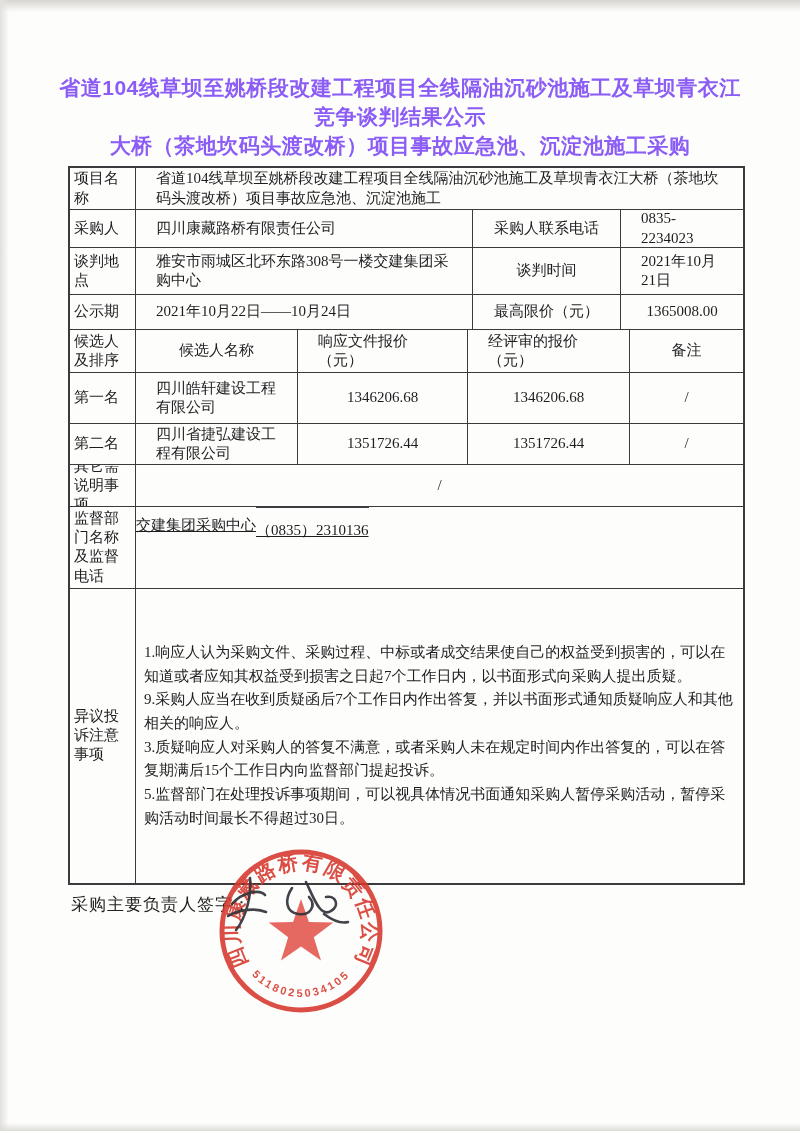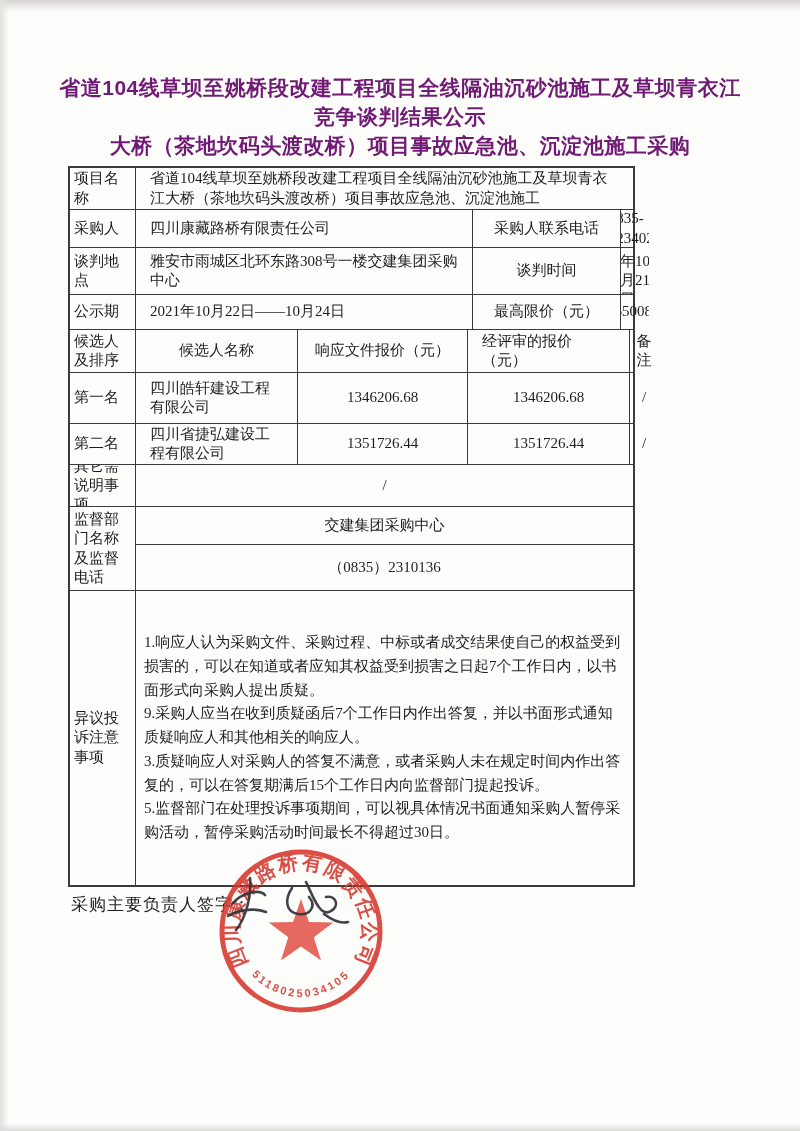--- a/index.html
+++ b/index.html
@@ -13,42 +13,42 @@
     background:linear-gradient(#d7d5d1,rgba(255,255,255,0));}
   .edge-left{position:absolute;top:0;bottom:0;left:0;width:9px;
     background:linear-gradient(90deg,#e3e1dd,rgba(255,255,255,0));}
   .edge-bottom{position:absolute;bottom:0;left:0;right:0;height:8px;
     background:linear-gradient(rgba(255,255,255,0),#dedcd8);}
 
   .doc-title{
     position:absolute; top:74px; left:50px; width:700px;
     text-align:center; font-family:"Liberation Sans", sans-serif;
     font-weight:bold; font-size:21px; line-height:1.37; letter-spacing:.5px;
-    color:#701a75;
+    color:#8b5cf6;
   }
 
   .tbl{
-    position:absolute; left:68px; top:166px; width:567px;
+    position:absolute; left:68px; top:166px; width:677px;
     border:2px solid #3b3b3d; font-size:15px; line-height:1.28;
   }
   .row{ display:grid; border-top:1px solid #3b3b3d; }
   .row:first-child{ border-top:none; }
   .g2 { grid-template-columns:65px 1fr; }
   .g4 { grid-template-columns:65px 337px 148px 1fr; }
   .g5 { grid-template-columns:65px 162px 170px 162px 1fr; }
   .c{
-    border-left:1px solid #3b3b3d; padding:2px 14px;
+    border-left:1px solid #3b3b3d; padding:2px 20px;
     display:flex; align-items:center; overflow:hidden;
   }
   .c:first-child{ border-left:none; }
   .lbl{ padding:2px 2px 2px 4px; }
   .ctr{ justify-content:center; text-align:left; }
   .h41{height:41px}.h38{height:38px}.h47{height:47px}.h35{height:35px}
   .h43{height:43px}.h51{height:51px}.h42{height:42px}.h295{height:295px}
-  .sup-col{ display:flex; flex-direction:column; border-left:1px solid #3b3b3d; }
+  .sup-col{ display:flex; flex-direction:row; border-left:1px solid #3b3b3d;text-decoration:underline; }
   .sup-cell{ height:37px; display:flex; align-items:center; justify-content:center; }
   .sup-cell.bot{ height:46px; border-top:1px solid #3b3b3d; }
   .obj-text{ padding:0 8px; line-height:1.58; }
   .obj-text div{ text-align:left; }
 
   .sig-line{
     position:absolute; left:71px; top:893px; font-size:17px;
     letter-spacing:1px; color:#222;
   }
   .stamp{ position:absolute; left:209px; top:839px; }

